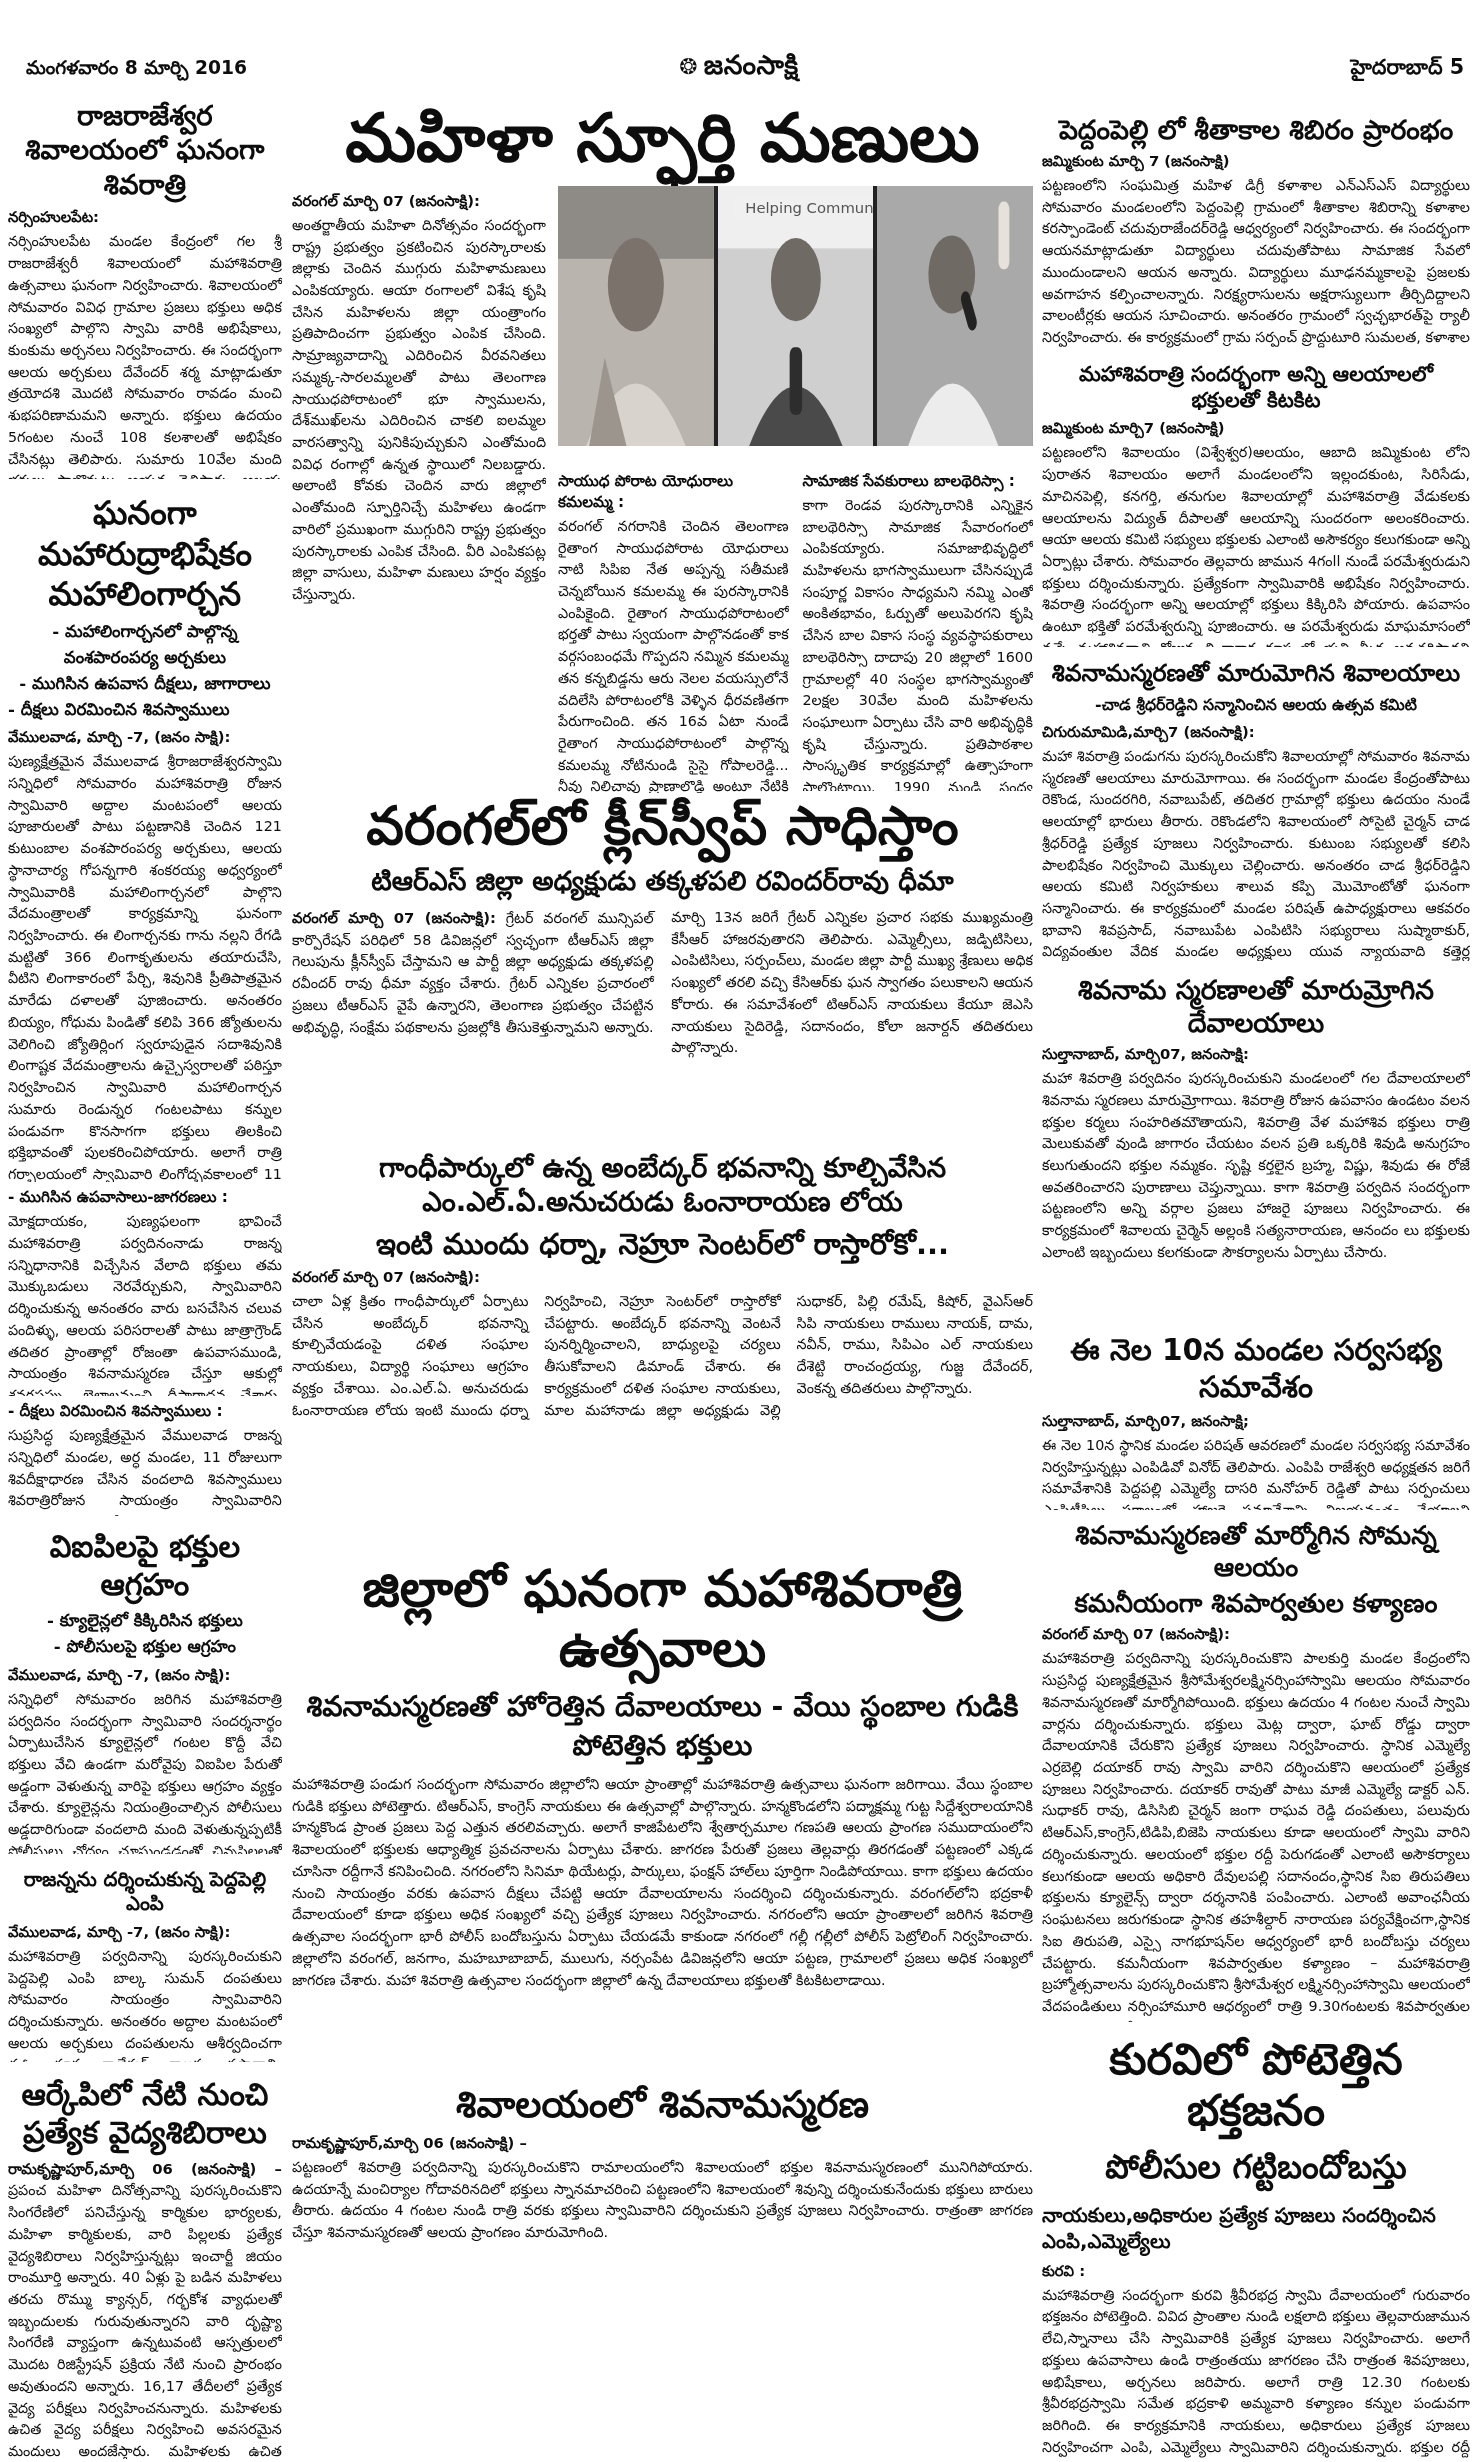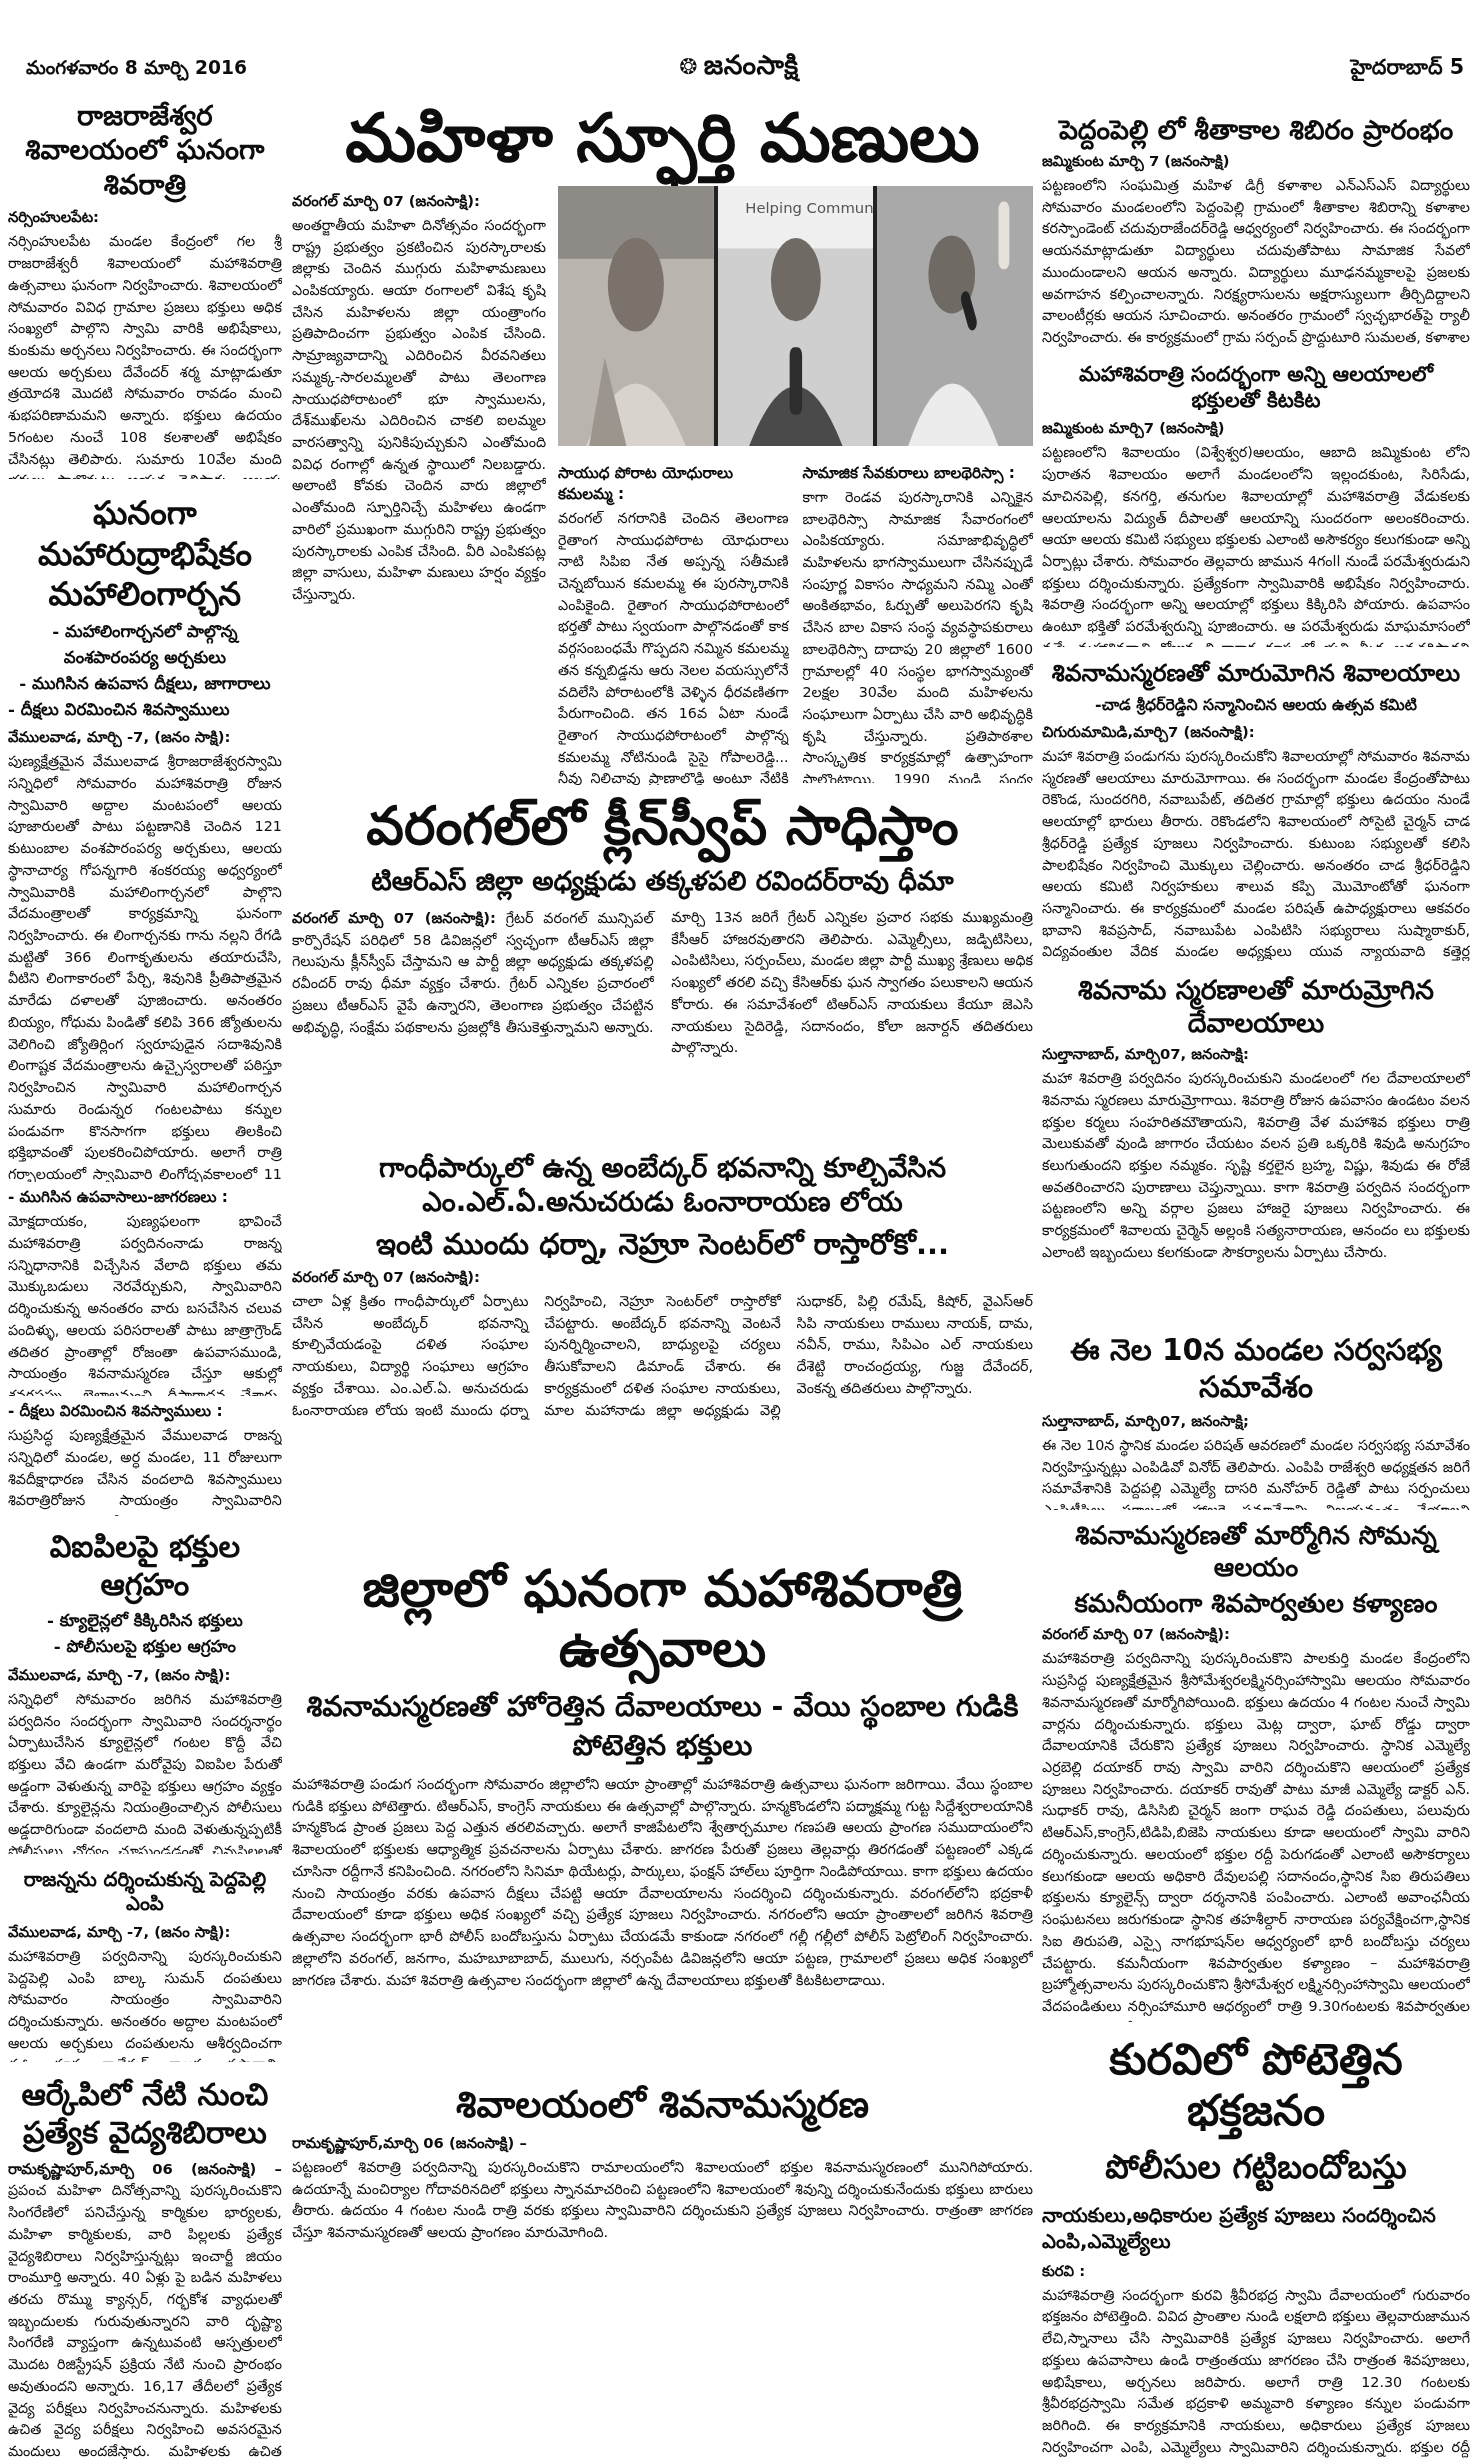--- a/index.html
+++ b/index.html
@@ -26,21 +26,21 @@
   .body{font-size:14.3px;line-height:1.52;text-align:justify;overflow:hidden;}
   
   #feat{position:relative;height:603px;margin-top:7.9px;}
   #feat-intro{position:absolute;left:0;top:0;width:254px;height:599px;overflow:hidden;}
   #feat-photo{position:absolute;left:266px;top:0;width:475px;height:260px;background:#222;
               display:flex;gap:3.9px;padding:0;box-sizing:border-box;}
   .panel{flex:1;position:relative;overflow:hidden;background:linear-gradient(180deg,#9a9a9a,#cfcfcf 55%,#8f8f8f);}
   .panel svg{position:absolute;left:0;top:0;width:100%;height:100%;}
   .banner{position:absolute;left:16px;top:9.9px;width:100%;text-align:center;color:#555;
           font-size:14.8px;font-weight:normal;background:rgba(240,240,240,.75);padding:3px 0;}
-  #feat-cols{position:absolute;left:266px;top:272px;width:475px;height:327px;display:flex;gap:13.8px;overflow:hidden;}
+  #feat-cols{position:absolute;left:266px;top:280px;width:475px;height:327px;display:flex;gap:13.8px;overflow:hidden;}
   .fcol{flex:1;overflow:hidden;}
   .two-col{column-count:2;column-gap:17.7px;}
   .three-col{column-count:3;column-gap:15.8px;}
 </style>
 </head>
 <body>
 
 <div id="page">
 
   <div id="hdr">

